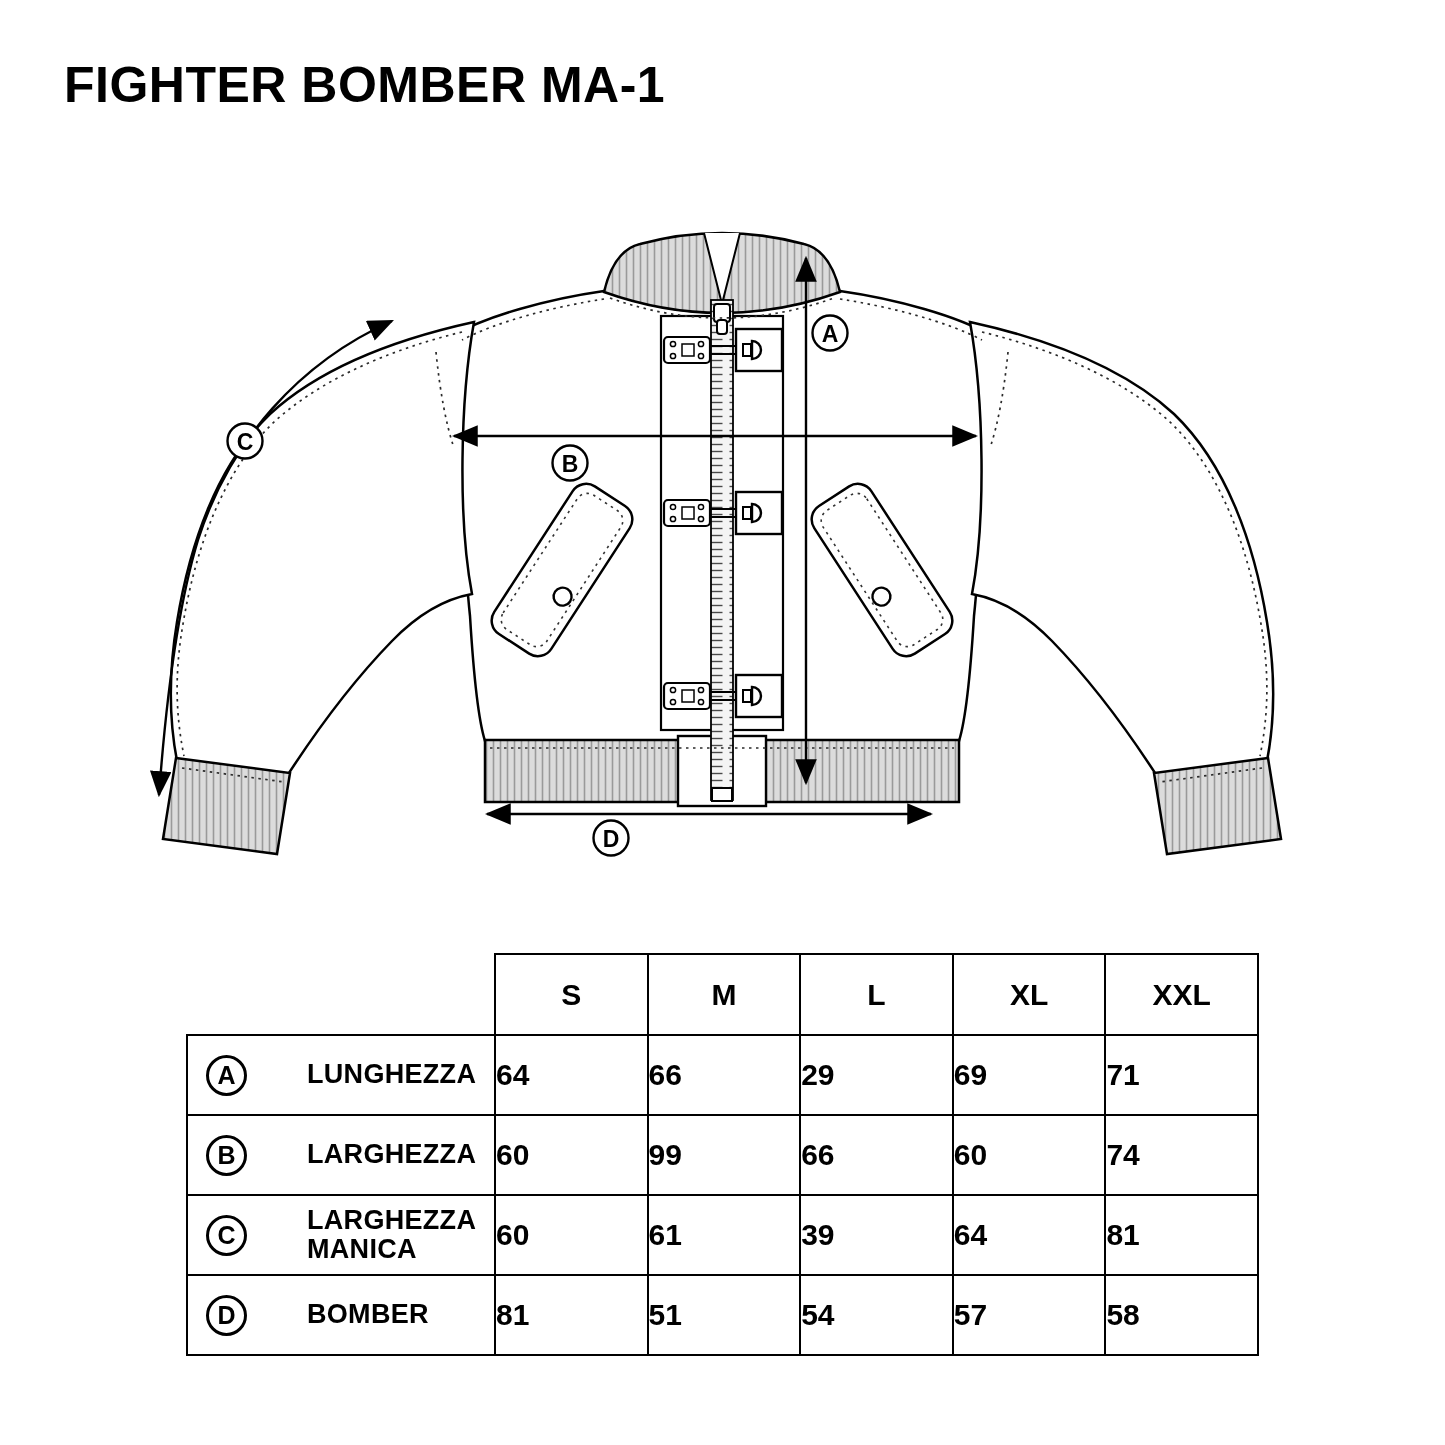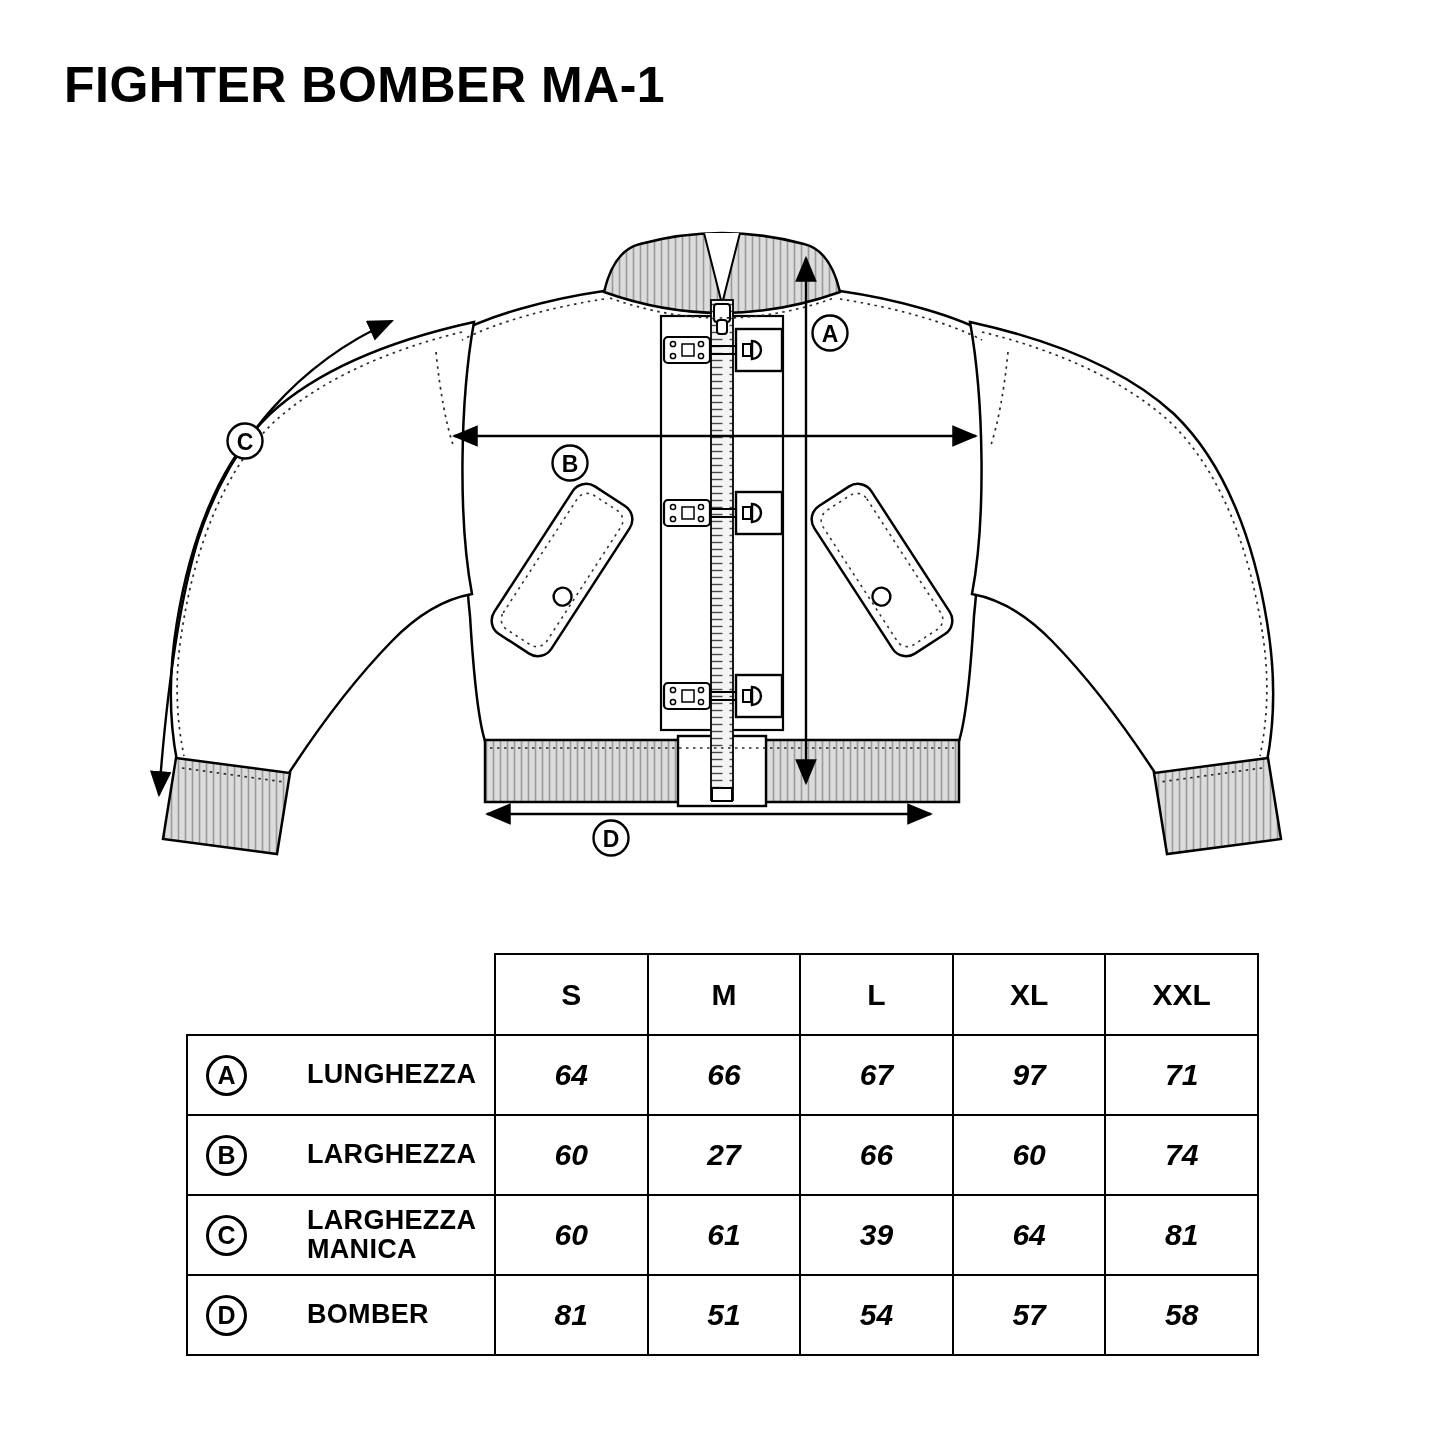--- a/index.html
+++ b/index.html
@@ -13,21 +13,21 @@
     font-size:50px; font-weight:700; letter-spacing:0.5px; white-space:nowrap;
   }
   .diagram-svg { position:absolute; left:0; top:0; width:1445px; height:1445px; }
 
   .size-table-wrap { position:absolute; left:186px; top:953px; width:1073px; }
   table.size-table { border-collapse:collapse; width:100%; table-layout:fixed; }
   .size-table col.c-label { width:308px; }
   .size-table th, .size-table td { border:2.5px solid #000; font-weight:700; }
   .size-table th.blank { border:none; }
   .size-table th.size-col { height:81px; font-size:30px; text-align:center; }
-  .size-table td.val { height:80px; font-size:30px; text-align:center;font-style:italic; }
+  .size-table td.val { height:80px; font-size:30px; text-align:left; }
   .size-table td.rowlabel { height:80px; padding:6px 10px 6px 18px; }
   .rowlabel-inner { display:flex; align-items:center; gap:16px; }
   .key-circle {
     width:41px; height:41px; min-width:41px; border:3px solid #000; border-radius:50%;
     display:flex; align-items:center; justify-content:center;
     font-size:25px; font-weight:700; background:#fff;
   }
   .label-text { font-size:27px; line-height:1.08; max-width:218px; letter-spacing:0.3px;margin-left:44px; }
 </style>
 </head>
@@ -168,35 +168,35 @@
           <td class="rowlabel">
             <div class="rowlabel-inner">
               <span class="key-circle">
                   <span>A</span>
                 </span>
               <span class="label-text">LUNGHEZZA</span>
             </div>
           </td>
           <td class="val">64</td>
           <td class="val">66</td>
-          <td class="val">67</td>
-          <td class="val">97</td>
+          <td class="val">29</td>
+          <td class="val">69</td>
           <td class="val">71</td>
         </tr>
         <tr>
           <td class="rowlabel">
             <div class="rowlabel-inner">
               <span class="key-circle">
                   <span>B</span>
                 </span>
               <span class="label-text">LARGHEZZA</span>
             </div>
           </td>
           <td class="val">60</td>
-          <td class="val">27</td>
+          <td class="val">99</td>
           <td class="val">66</td>
           <td class="val">60</td>
           <td class="val">74</td>
         </tr>
         <tr>
           <td class="rowlabel">
             <div class="rowlabel-inner">
               <span class="key-circle">
                   <span>C</span>
                 </span>

